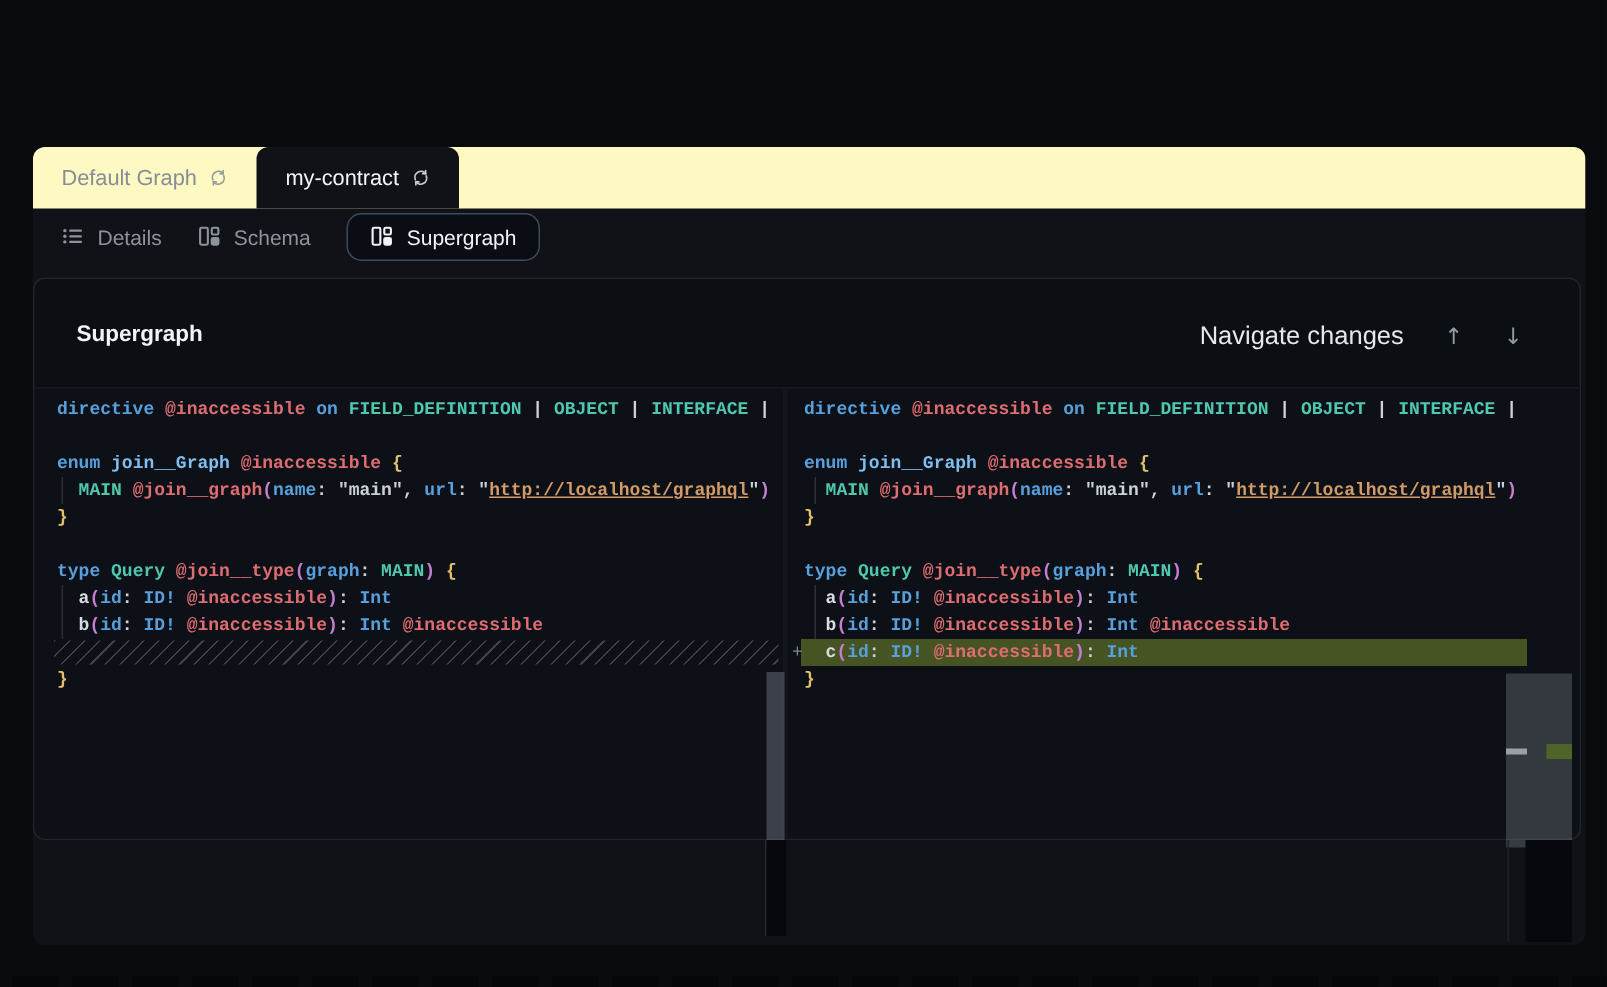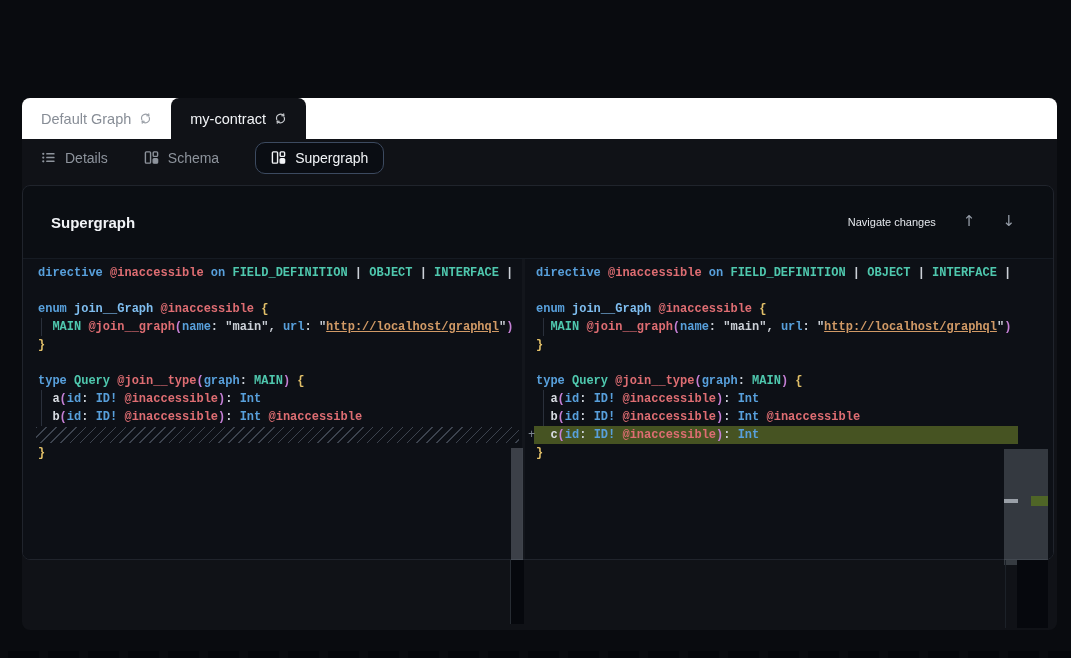--- a/index.html
+++ b/index.html
@@ -6,33 +6,33 @@
   html,body { width:1071px; height:658px; overflow:hidden; }
   body { background:#090b0f; font-family:"Liberation Sans", sans-serif; position:relative; }
 
   .page { position:absolute; inset:0; }
 
   .page-title { position:absolute; left:22px; top:16px; font-size:17px; font-weight:bold; color:#f1f3f6; letter-spacing:.2px; }
   .page-subtitle { position:absolute; left:22px; top:44px; font-size:13px; color:#868d97; }
 
   .card { position:absolute; left:22px; top:98px; width:1035px; height:532px; background:#101217; border-radius:8px; overflow:hidden; }
 
-  .tabbar { position:absolute; left:0; top:0; right:0; height:41px; background:#ffffff; display:flex; align-items:stretch; }
+  .tabbar { position:absolute; left:0; top:0; right:0; height:41px; background:#fef9c3; display:flex; align-items:stretch; }
   .tab { display:flex; align-items:center; gap:8px; padding:0 19px; font-size:14.5px; color:#878d96; cursor:pointer; }
   .tab.selected { background:#101217; color:#f2f4f7; border-radius:8px 8px 0 0; }
   .tab .ticon { display:flex; align-items:center; opacity:.85; }
 
-  .subtabs { position:absolute; left:0; top:41px; right:0; height:37px; display:flex; align-items:center; gap:36px; padding-left:19px; }
+  .subtabs { position:absolute; left:0; top:41px; right:0; height:37px; display:flex; align-items:center; gap:24px; padding-left:19px; }
   .subtab { display:flex; align-items:center; gap:9px; font-size:14px; color:#8d939c; cursor:pointer; }
   .subtab.selected-btn { color:#f2f4f7; border:1px solid #3c4a60; background:#0a0d13; border-radius:10px; padding:7px 15px; font-weight:500; }
 
   .panel { position:absolute; left:0; top:87px; width:1032px; height:375px; background:#0b0e13; border:1px solid #20242c; border-radius:8px; overflow:hidden; }
   .panel-title { position:absolute; left:28px; top:28px; font-size:15px; font-weight:bold; color:#f2f4f7; }
   .navigate { position:absolute; right:38px; top:28px; display:flex; align-items:center; gap:27px; }
-  .navigate-label { font-size:11px; color:#e4e7ec; }
+  .navigate-label { font-size:17px; color:#e4e7ec; }
   .nav-arrow { font-size:15px; color:#959ca7; background:none; border:none; cursor:pointer; font-family:"DejaVu Sans", sans-serif; line-height:1; }
 
   .editor { position:absolute; left:0; right:0; top:72px; bottom:0; background:#0d1016; border-top:1px solid #161b23; }
   .pane { position:absolute; top:0; bottom:0; overflow:hidden; padding-top:5px; font-family:"Liberation Mono","DejaVu Sans Mono",monospace; font-size:12px; }
   .pane-left { left:0; width:499px; }
   .pane-right { left:502px; right:0; }
   .divider { position:absolute; left:499px; width:3px; top:0; bottom:0; background:#13161c; }
 
   .code-line { position:relative; height:18px; line-height:18px; white-space:pre; padding-left:15px; }
   .pane-right .code-line { padding-left:11px; }

